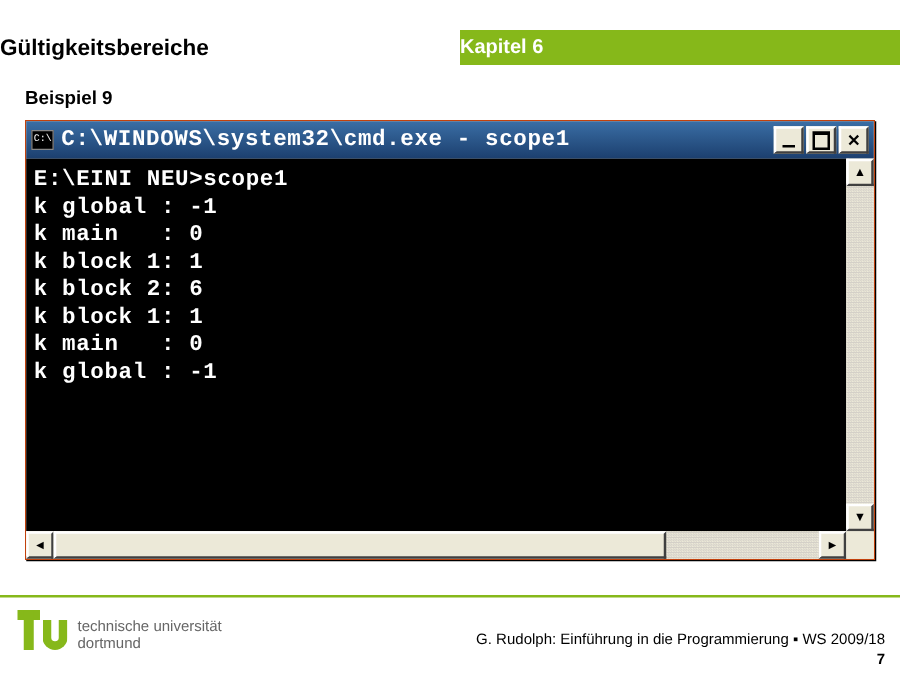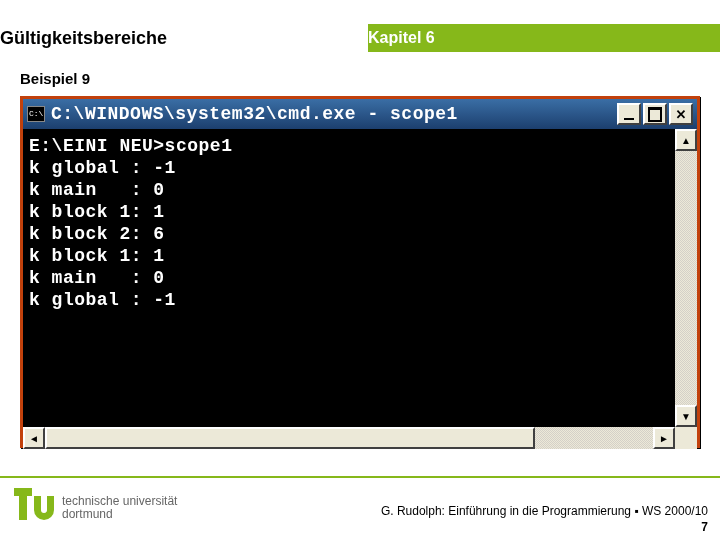--- a/index.html
+++ b/index.html
@@ -7,21 +7,21 @@
   .slide { width: 720px; height: 540px; position: relative; background: #fff; }
 
   
   .header { position: absolute; top: 24px; left: 0; width: 720px; height: 28px; background: #86b81a; display: flex; }
   .header-left { background: #fff; height: 28px; flex: 0 0 368px; display: flex; align-items: center; font-weight: bold; font-size: 18px; color: #000; }
   .header-right { height: 28px; flex: 1; display: flex; align-items: center; font-weight: bold; font-size: 16px; color: #fff; }
 
   .subtitle { position: absolute; top: 70px; left: 20px; font-weight: bold; font-size: 15px; color: #000; }
 
   
-  .console-window { position: absolute; top: 96px; left: 20px; width: 680px; height: 352px; background: #ece9d8; border: 3px solid #c2410c; box-shadow: 1px 1px 0 #000; }
+  .console-window { position: absolute; top: 96px; left: 20px; width: 680px; height: 352px; background: #ece9d8; border: 1px solid #c2410c; box-shadow: 1px 1px 0 #000; }
   .titlebar { height: 30px; background: linear-gradient(#3a6ea5, #1c3f6e); display: flex; align-items: center; padding: 0 4px; }
   .tb-icon { width: 18px; height: 16px; background: #000; margin-right: 6px; display: flex; align-items: center; position: relative; border: 1px solid #888; }
   .tb-icon::before { content: "C:\\"; color: #fff; font-family: "Courier New", monospace; font-size: 8px; line-height: 8px; padding-left: 1px; }
   .tb-title { flex: 1; color: #fff; font-family: "Courier New", monospace; font-weight: bold; font-size: 18px; letter-spacing: 0.5px; white-space: nowrap; }
   .tb-buttons { display: flex; gap: 2px; }
   .tb-btn { width: 24px; height: 22px; background: #ece9d8; border-top: 2px solid #fff; border-left: 2px solid #fff; border-right: 2px solid #404040; border-bottom: 2px solid #404040; display: flex; align-items: center; justify-content: center; font-family: Arial; font-size: 14px; font-weight: bold; color: #000; }
   .tb-btn.min::before { content: ""; display: block; width: 10px; height: 2px; background: #000; margin-top: 10px; }
   .tb-btn.max::before { content: ""; display: block; width: 10px; height: 10px; border: 2px solid #000; border-top-width: 3px; }
   .tb-btn.close::before { content: "✕"; font-size: 13px; }
 
@@ -101,16 +101,16 @@
     <div class="tu-logo">
       <div class="tu-t"></div>
       <div class="tu-u"></div>
     </div>
     <div class="logo-text">
       <div>technische universität</div>
       <div>dortmund</div>
     </div>
   </div>
 
-  <div class="footer-right">G. Rudolph: Einführung in die Programmierung ▪ WS 2000/10</div>
+  <div class="footer-right">G. Rudolph: Einführung in die Programmierung ▪ WS 2009/18</div>
   <div class="slide-num">7</div>
 
 </div>
 
 </body></html>

